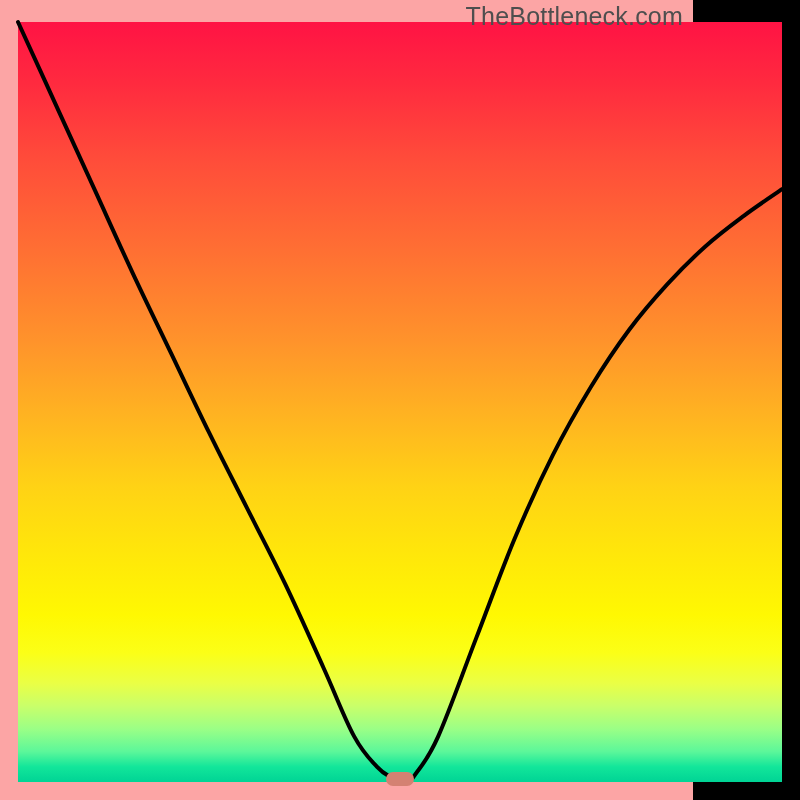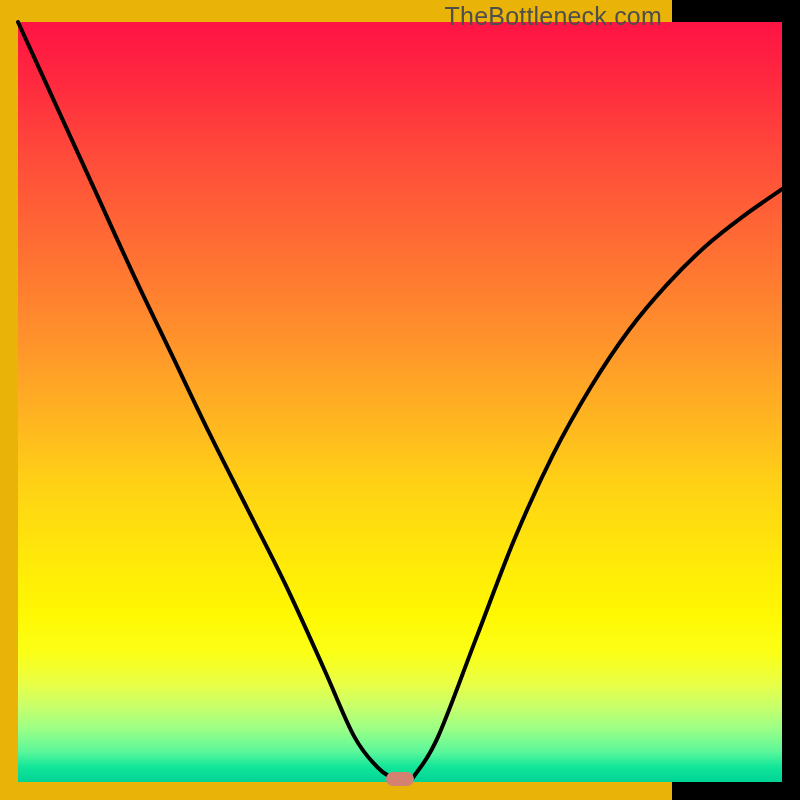--- a/index.html
+++ b/index.html
@@ -8,21 +8,22 @@
     width: 800px;
     height: 800px;
     background: #000;
     overflow: hidden;
     font-family: Arial, Helvetica, sans-serif;
   }
   .stage {
     position: relative;
     width: 672px;
     height: 800px;
-    background: #eab308;
+    background: #fca5a5;
+    padding-left: 21px;
   }
   .watermark {
     position: absolute;
     top: 2px;
     right: 10px;
     color: #4e4e4e;
     font-size: 25px;
     font-weight: 500;
     letter-spacing: 0.2px;
     z-index: 50;

